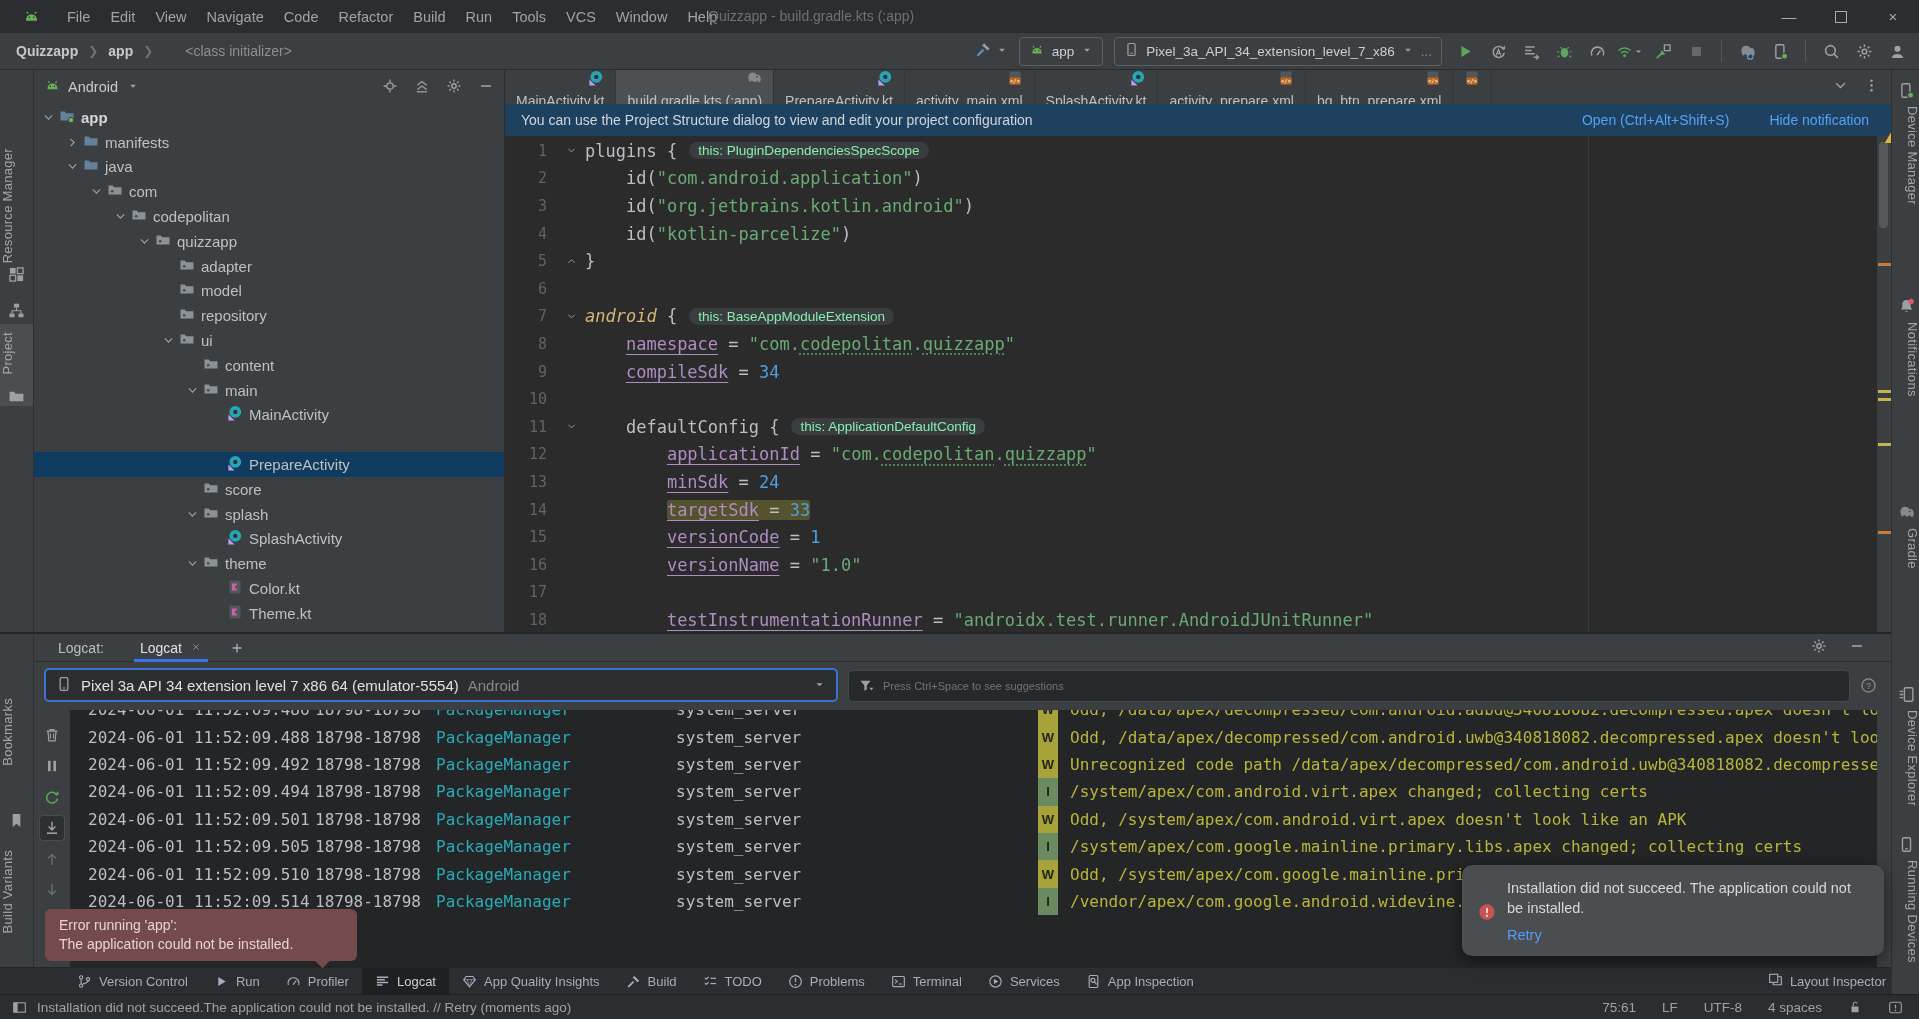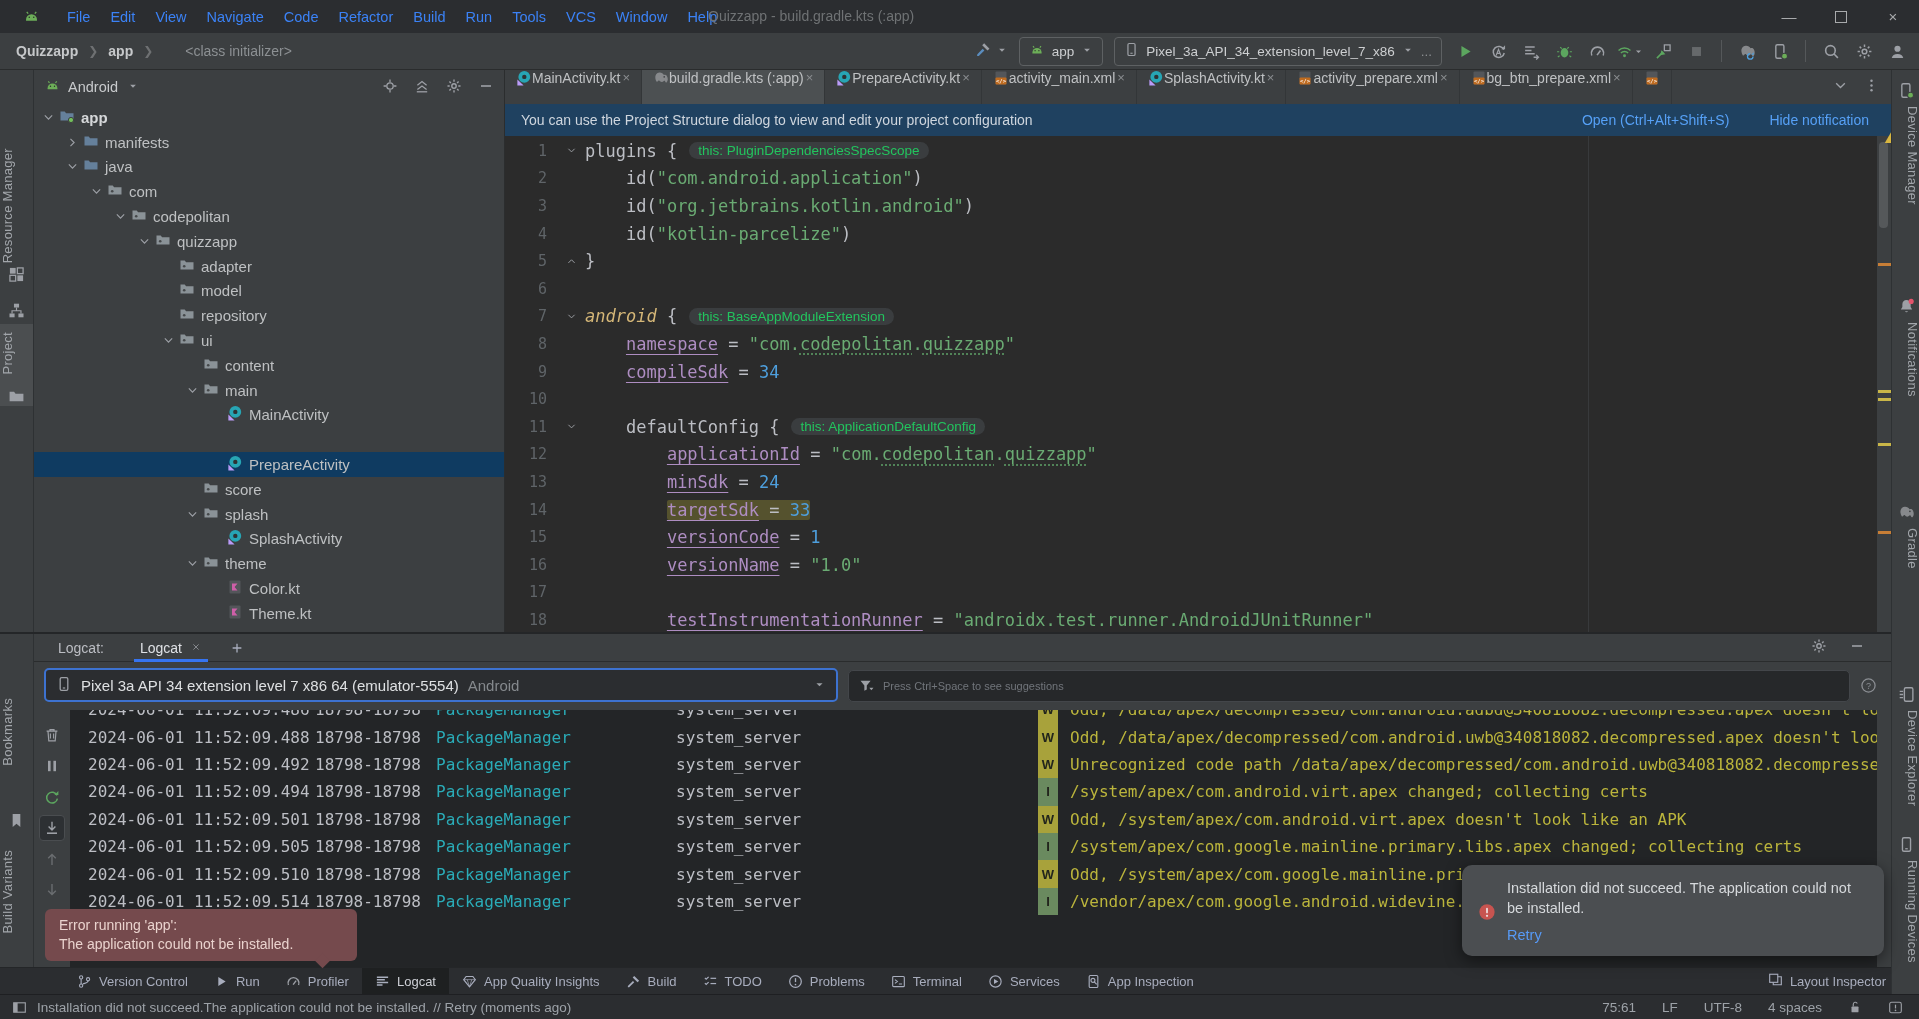--- a/index.html
+++ b/index.html
@@ -7,21 +7,21 @@
        font-family:"Liberation Sans",sans-serif;color:#BBBCBE;font-size:14px;}
   .abs{position:absolute;}
   .flex{display:flex;align-items:center;}
   .icon{display:inline-flex;align-items:center;justify-content:center;flex:none;}
   svg{display:block;}
 
   
   #titlebar{left:0;top:0;width:1919px;height:33px;background:#2B2D30;display:flex;align-items:center;}
   #app-logo{margin-left:22px;}
   #menus{display:flex;margin-left:16px;}
-  .menu-item{padding:2px 10px;font-size:14.5px;color:#3b82f6;}
+  .menu-item{padding:2px 10px;font-size:14.5px;color:#a3a3a3;}
   #win-title{position:absolute;left:708px;top:8px;font-size:14px;color:#6F7274;}
   #winbtns{position:absolute;right:0;top:0;display:flex;height:33px;}
   .winbtn{width:52px;height:33px;display:flex;align-items:center;justify-content:center;color:#A8AAAC;font-size:15px;}
   .maxbox{width:10px;height:10px;border:1.3px solid #A8AAAC;}
 
   
   #toolbar{left:0;top:33px;width:1919px;height:37px;background:#3C3F41;display:flex;align-items:center;border-bottom:1px solid #2A2C2D;box-sizing:border-box;}
   #breadcrumbs{display:flex;align-items:center;gap:10px;margin-left:16px;font-size:14px;}
   .crumb{font-weight:bold;color:#C6C8CA;}
   .crumb-sep{color:#6E7072;font-size:12px;}
@@ -51,41 +51,41 @@
   #proj-header-icons{margin-left:auto;display:flex;gap:16px;align-items:center;}
   #tree{position:absolute;left:0;top:34px;right:0;bottom:0;}
   .trow{position:absolute;left:0;width:100%;height:24.8px;display:flex;align-items:center;font-size:15px;color:#BEC0C2;}
   .trow.sel{background:#0F3B61;}
   .trow.bold{font-weight:bold;color:#D5D7D9;}
   .tchev{width:17px;display:flex;justify-content:center;}
   .ticon{margin:0 6px 0 2px;}
 
   
   #tabsbar{left:505px;top:70px;width:1386px;height:34px;background:#3C3F41;display:flex;align-items:stretch;}
-  .etab{display:flex;align-items:flex-start;padding:0 11px;font-size:14px;color:#BFC1C3;border-right:1px solid #333638;}
+  .etab{display:flex;align-items:flex-end;gap:7px;padding:0 11px;font-size:14px;color:#BFC1C3;border-right:1px solid #333638;flex-direction:column;}
   .etab.sel{background:#4C5052;}
   .tab-close{color:#8A8D90;font-size:13px;margin-left:2px;}
   #tab-extras{margin-left:auto;display:flex;align-items:center;gap:16px;padding-right:12px;}
 
   #banner{left:505px;top:104px;width:1386px;height:32px;background:#1F4160;display:flex;align-items:center;padding:0 16px;box-sizing:border-box;font-size:14px;color:#CFD6DE;}
   #banner-links{margin-left:auto;display:flex;gap:40px;margin-right:6px;}
   .blue-link{color:#56A0F6;}
 
   #code{left:505px;top:136px;width:1372px;height:498px;background:#2B2B2B;font-family:"DejaVu Sans Mono",monospace;font-size:17px;overflow:hidden;padding-top:1px;box-sizing:border-box;}
   .cl{height:27.6px;display:flex;align-items:center;white-space:pre;}
   .ln{width:42px;text-align:right;color:#5F6468;font-size:15px;padding-right:10px;flex:none;font-family:"DejaVu Sans Mono",monospace;}
   .fold{width:28px;flex:none;display:flex;justify-content:center;}
   .seg-p{color:#BCBEC4;}
   .seg-s{color:#6AAB73;}
   .seg-st{color:#6AAB73;text-decoration:underline dotted #5FA168;text-underline-offset:4px;}
   .seg-n{color:#4E9FDD;}
   .seg-pr{color:#AE8DC2;text-decoration:underline;text-decoration-thickness:1px;text-underline-offset:4px;}
   .seg-ex{color:#D5B778;font-style:italic;}
   .hl-band{background:#55522E;border-radius:2px;}
-  .hint{font-family:"Liberation Sans",sans-serif;font-size:13.5px;color:#22c55e;background:#3A3D3F;border-radius:10px;padding:1px 9px;margin-left:12px;}
+  .hint{font-family:"Liberation Sans",sans-serif;font-size:13.5px;color:#86efac;background:#3A3D3F;border-radius:10px;padding:1px 9px;margin-left:12px;}
   #margin-guide{left:1588px;top:136px;width:1px;height:498px;background:#383A3C;}
   #ed-scroll-thumb{left:1879px;top:142px;width:9px;height:86px;background:#55585A;border-radius:4px;}
   .stripe-mark{position:absolute;width:13px;height:3px;left:1878px;}
   #inspect-widget{left:1884px;top:129px;}
 
   
   #lc-splitter{left:0;top:632px;width:1919px;height:2px;background:#242628;}
   #lc-header{left:34px;top:634px;width:1857px;height:28px;background:#3C3F41;display:flex;align-items:center;border-bottom:1px solid #2A2C2D;box-sizing:border-box;}
   #lc-label{margin-left:24px;font-size:14px;color:#BCBEC4;}
   #lc-tab{position:relative;height:28px;display:flex;align-items:center;gap:8px;margin-left:28px;padding:0 8px;color:#DFE1E5;font-size:14px;}

